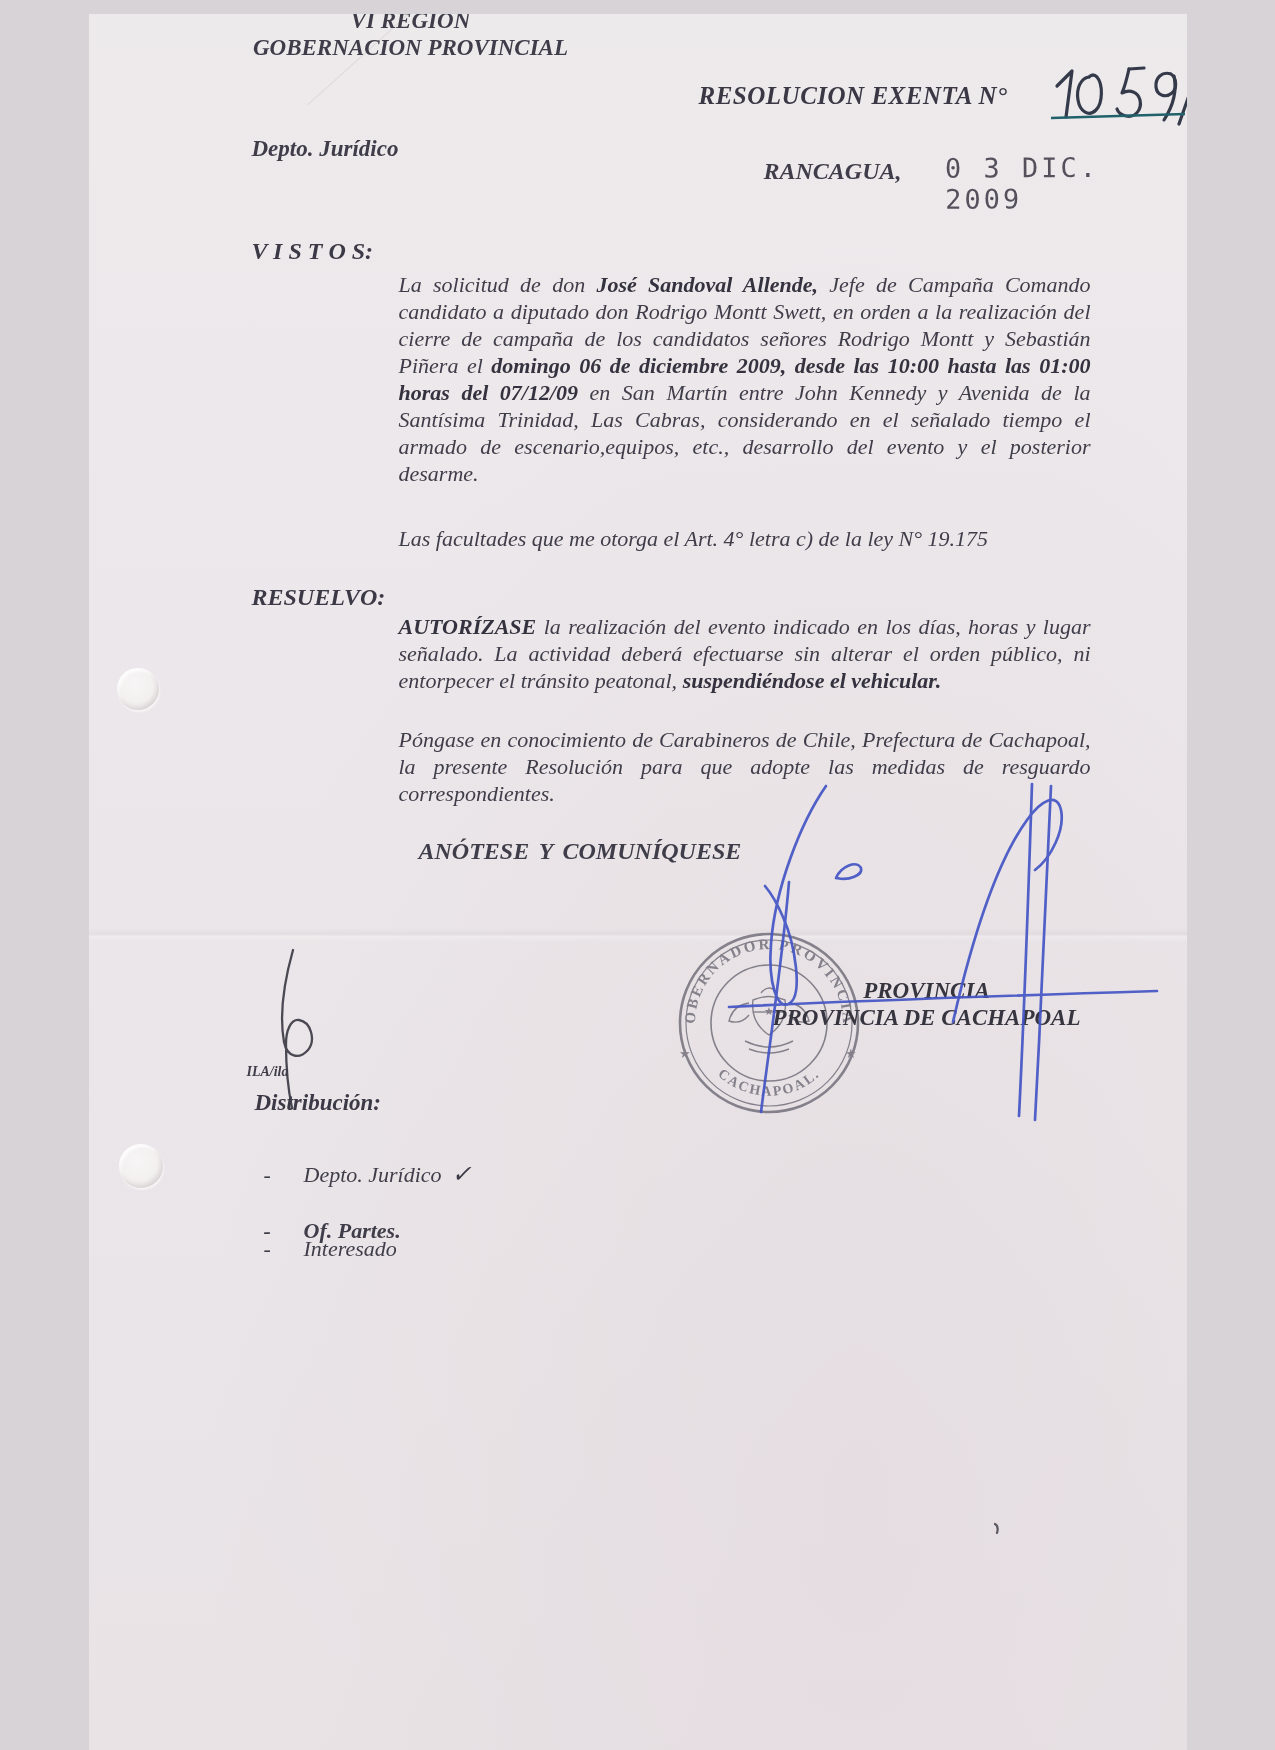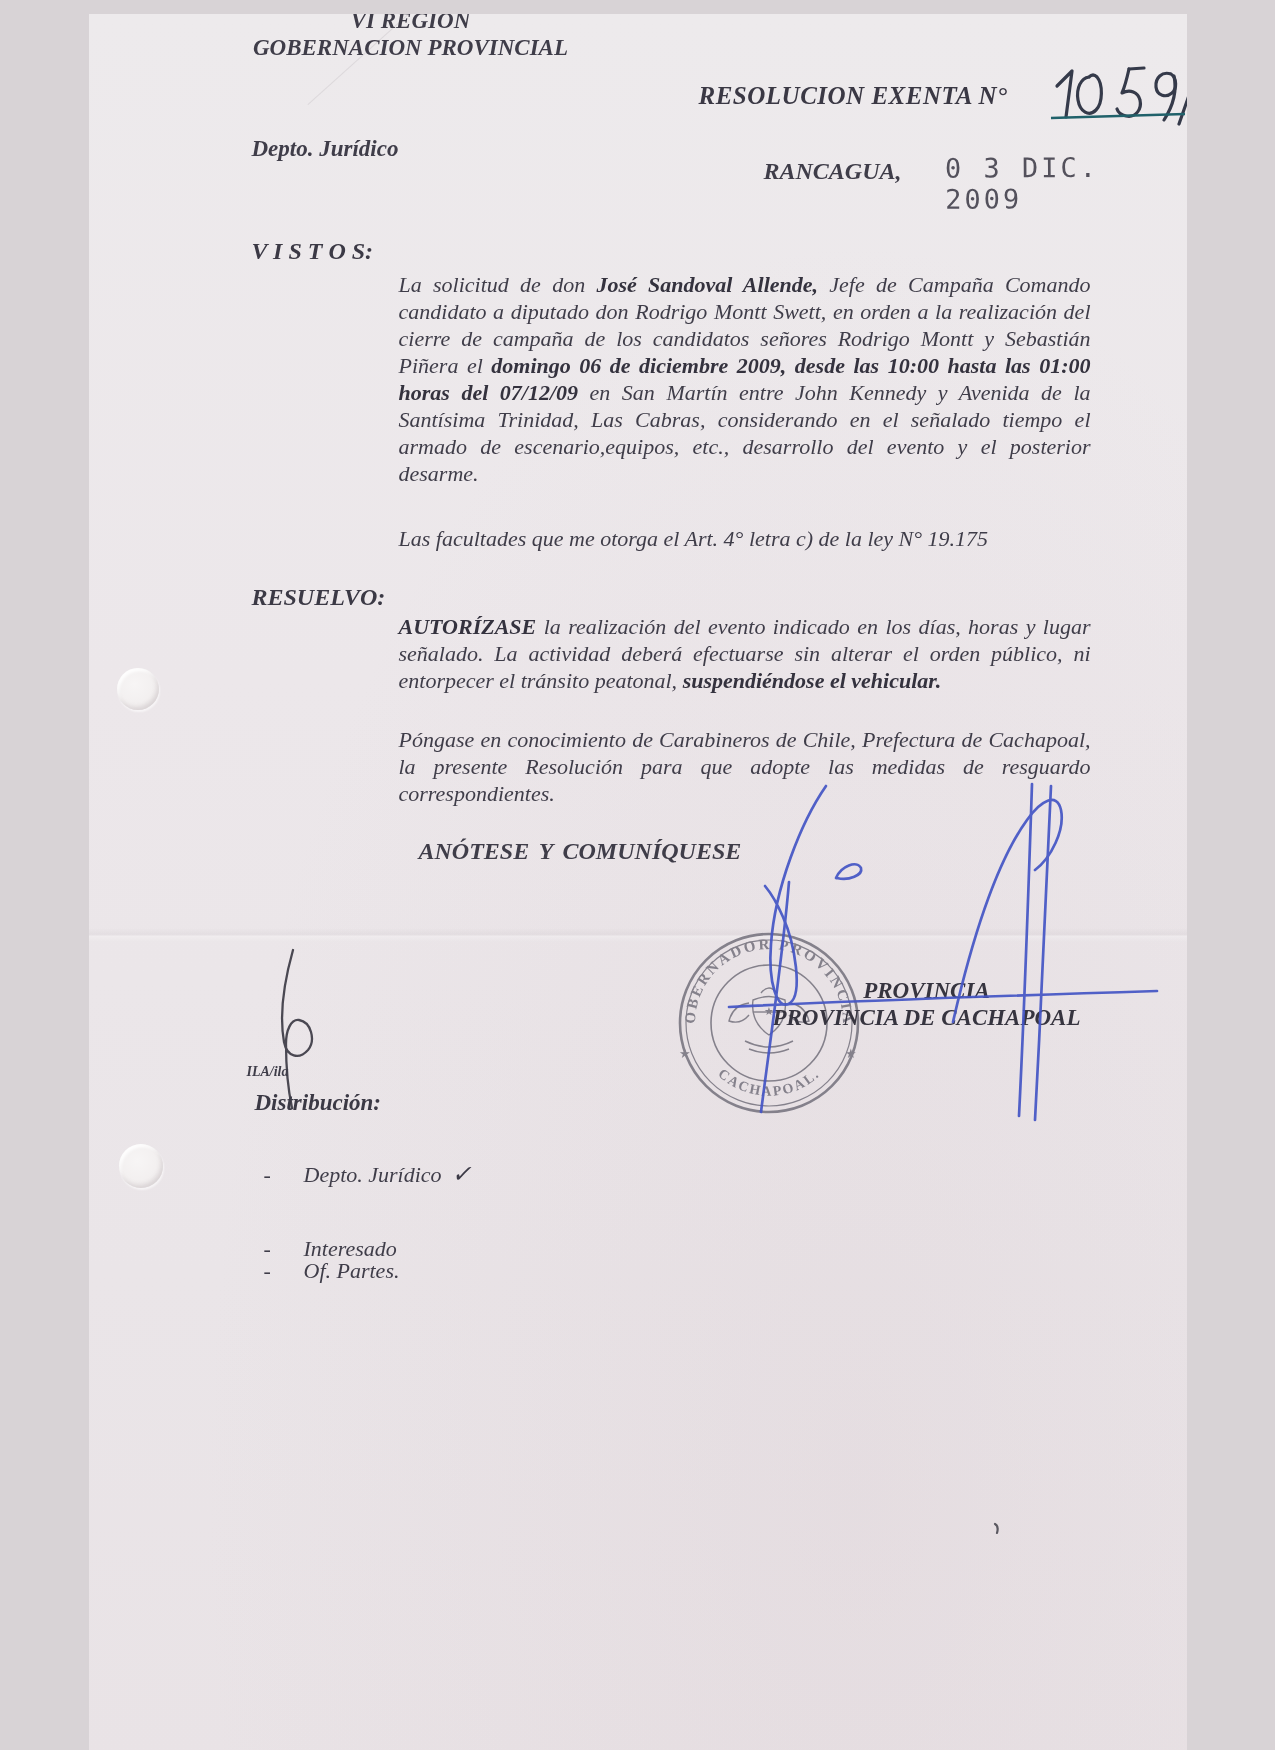--- a/index.html
+++ b/index.html
@@ -154,20 +154,20 @@
 
     <path d="M 906 1510 q 4 2 2 9" stroke="#5a5860" stroke-width="2.2" fill="none" stroke-linecap="round"></path>
   </svg>
 
   <div class="abs it" style="left:158px;top:1050px;font-size:14px;font-weight:600;text-align:center;">ILA/ila</div>
   <div class="abs heading" style="left:166px;top:1076px;font-size:23px;">Distribución:</div>
 
   <div class="dist-row" style="top:1146px;">
     <span class="dash">-</span><span>Depto. Jurídico</span><span class="check">✓</span>
   </div>
-  <div class="dist-row" style="top:1244px;">
+  <div class="dist-row" style="top:1204px;font-weight:bold;">
     <span class="dash">-</span><span>Of. Partes.</span>
   </div>
   <div class="dist-row" style="top:1222px;">
     <span class="dash">-</span><span>Interesado</span>
   </div>
 
 </div>
 
 </body></html>

